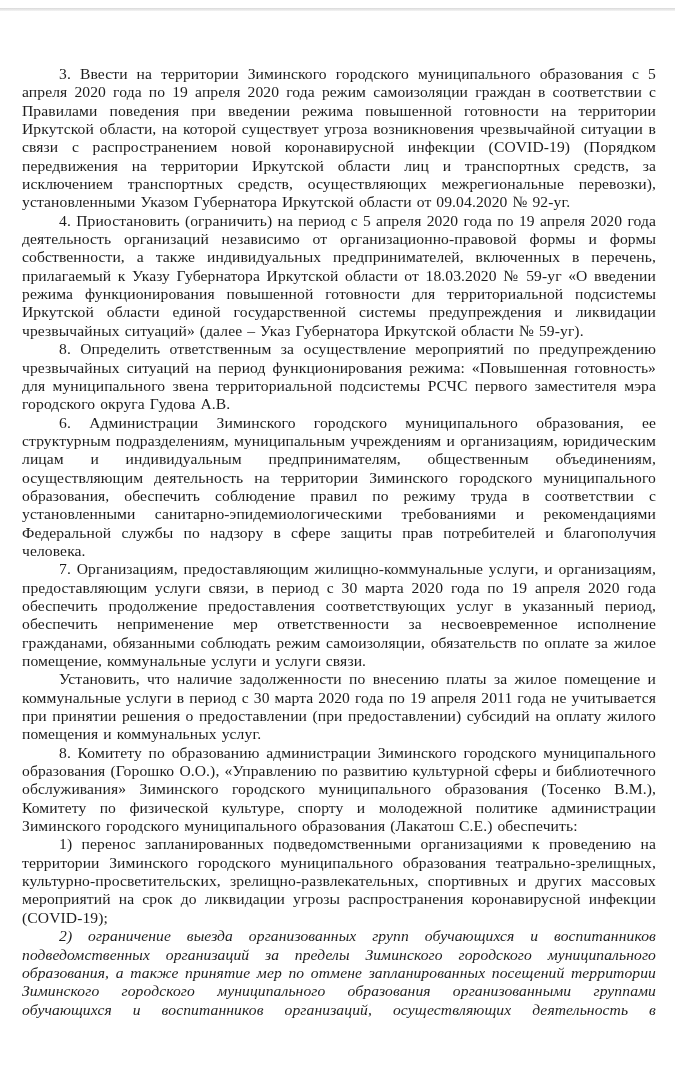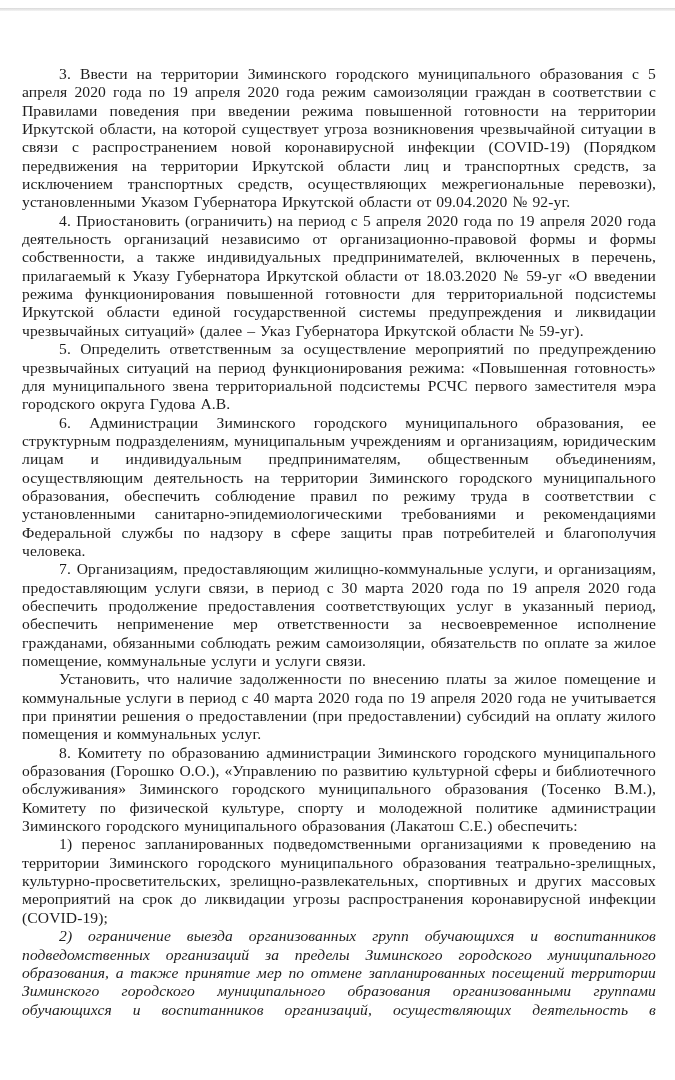--- a/index.html
+++ b/index.html
@@ -47,21 +47,21 @@
   }
 </style>
 </head>
 <body>
 
 <div class="page">
   <div class="scan-edge-top"></div>
   <div class="doc-body">
       <p class="para">3. Ввести на территории Зиминского городского муниципального образования с 5 апреля 2020 года по 19 апреля 2020 года режим самоизоляции граждан в соответствии с Правилами поведения при введении режима повышенной готовности на территории Иркутской области, на которой существует угроза возникновения чрезвычайной ситуации в связи с распространением новой коронавирусной инфекции (COVID-19) (Порядком передвижения на территории Иркутской области лиц и транспортных средств, за исключением транспортных средств, осуществляющих межрегиональные перевозки), установленными Указом Губернатора Иркутской области от 09.04.2020 № 92-уг.</p>
       <p class="para">4. Приостановить (ограничить) на период с 5 апреля 2020 года по 19 апреля 2020 года деятельность организаций независимо от организационно-правовой формы и формы собственности, а также индивидуальных предпринимателей, включенных в перечень, прилагаемый к Указу Губернатора Иркутской области от 18.03.2020 № 59-уг «О введении режима функционирования повышенной готовности для территориальной подсистемы Иркутской области единой государственной системы предупреждения и ликвидации чрезвычайных ситуаций» (далее – Указ Губернатора Иркутской области № 59-уг).</p>
-      <p class="para">5. Определить ответственным за осуществление мероприятий по предупреждению чрезвычайных ситуаций на период функционирования режима: «Повышенная готовность» для муниципального звена территориальной подсистемы РСЧС первого заместителя мэра городского округа Гудова А.В.</p>
+      <p class="para">8. Определить ответственным за осуществление мероприятий по предупреждению чрезвычайных ситуаций на период функционирования режима: «Повышенная готовность» для муниципального звена территориальной подсистемы РСЧС первого заместителя мэра городского округа Гудова А.В.</p>
       <p class="para">6. Администрации Зиминского городского муниципального образования, ее структурным подразделениям, муниципальным учреждениям и организациям, юридическим лицам и индивидуальным предпринимателям, общественным объединениям, осуществляющим деятельность на территории Зиминского городского муниципального образования, обеспечить соблюдение правил по режиму труда в соответствии с установленными санитарно-эпидемиологическими требованиями и рекомендациями Федеральной службы по надзору в сфере защиты прав потребителей и благополучия человека.</p>
       <p class="para">7. Организациям, предоставляющим жилищно-коммунальные услуги, и организациям, предоставляющим услуги связи, в период с 30 марта 2020 года по 19 апреля 2020 года обеспечить продолжение предоставления соответствующих услуг в указанный период, обеспечить неприменение мер ответственности за несвоевременное исполнение гражданами, обязанными соблюдать режим самоизоляции, обязательств по оплате за жилое помещение, коммунальные услуги и услуги связи.</p>
-      <p class="para">Установить, что наличие задолженности по внесению платы за жилое помещение и коммунальные услуги в период с 40 марта 2020 года по 19 апреля 2020 года не учитывается при принятии решения о предоставлении (при предоставлении) субсидий на оплату жилого помещения и коммунальных услуг.</p>
+      <p class="para">Установить, что наличие задолженности по внесению платы за жилое помещение и коммунальные услуги в период с 30 марта 2020 года по 19 апреля 2011 года не учитывается при принятии решения о предоставлении (при предоставлении) субсидий на оплату жилого помещения и коммунальных услуг.</p>
       <p class="para">8. Комитету по образованию администрации Зиминского городского муниципального образования (Горошко О.О.), «Управлению по развитию культурной сферы и библиотечного обслуживания» Зиминского городского муниципального образования (Тосенко В.М.), Комитету по физической культуре, спорту и молодежной политике администрации Зиминского городского муниципального образования (Лакатош С.Е.) обеспечить:</p>
       <p class="para">1) перенос запланированных подведомственными организациями к проведению на территории Зиминского городского муниципального образования театрально-зрелищных, культурно-просветительских, зрелищно-развлекательных, спортивных и других массовых мероприятий на срок до ликвидации угрозы распространения коронавирусной инфекции (COVID-19);</p>
       <p class="para justify-last">2) ограничение выезда организованных групп обучающихся и воспитанников подведомственных организаций за пределы Зиминского городского муниципального образования, а также принятие мер по отмене запланированных посещений территории Зиминского городского муниципального образования организованными группами обучающихся и воспитанников организаций, осуществляющих деятельность в</p>
     </div>
 </div>
 
 </body></html>

